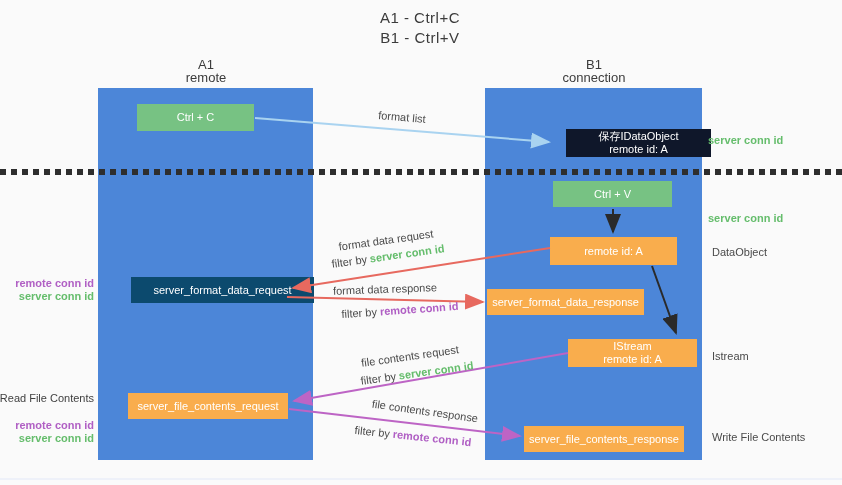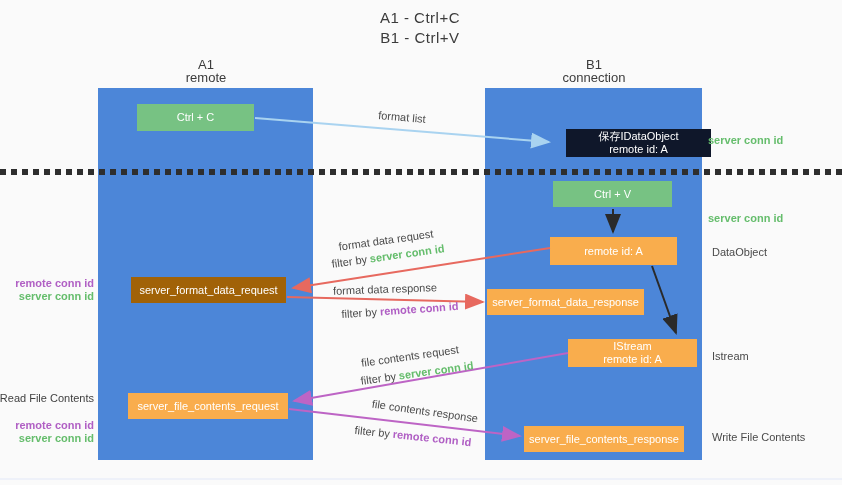--- a/index.html
+++ b/index.html
@@ -69,21 +69,21 @@
   </div>
 
   <div class="abs node" style="left: 553px; top: 181px; width: 119px; height: 26px; background-color: rgb(119, 194, 131);">
     <div>Ctrl + V</div>
   </div>
 
   <div class="abs node" style="left: 550px; top: 237px; width: 127px; height: 28px; background-color: rgb(249, 173, 77);">
     <div>remote id: A</div>
   </div>
 
-  <div class="abs node" style="left: 131px; top: 277px; width: 155px; height: 26px; background-color: #a16207;">
+  <div class="abs node" style="left: 131px; top: 277px; width: 183px; height: 26px; background-color: #0c4a6e;">
     <div>server_format_data_request</div>
   </div>
 
   <div class="abs node" style="left: 487px; top: 289px; width: 157px; height: 26px; background-color: rgb(249, 173, 77);">
     <div>server_format_data_response</div>
   </div>
 
   <div class="abs node" style="left: 568px; top: 339px; width: 129px; height: 28px; background-color: rgb(249, 173, 77);">
     <div>IStream</div>
     <div>remote id: A</div>

